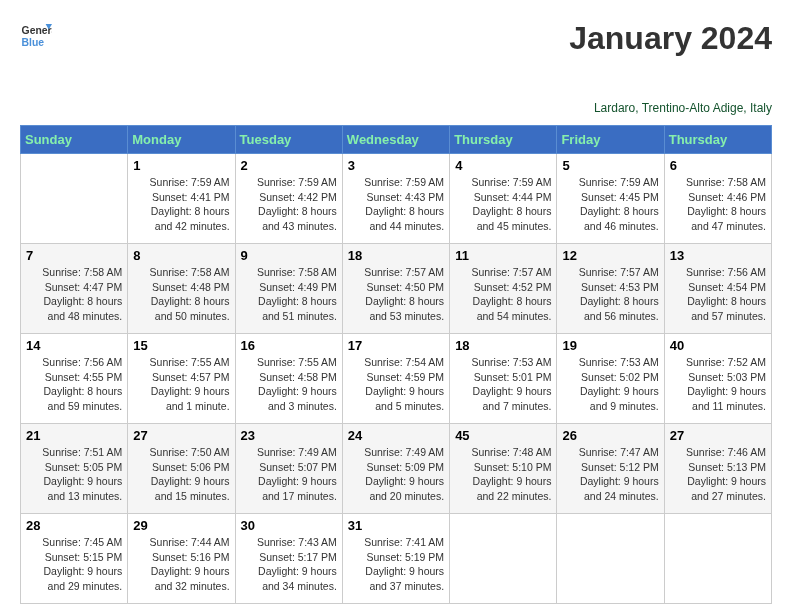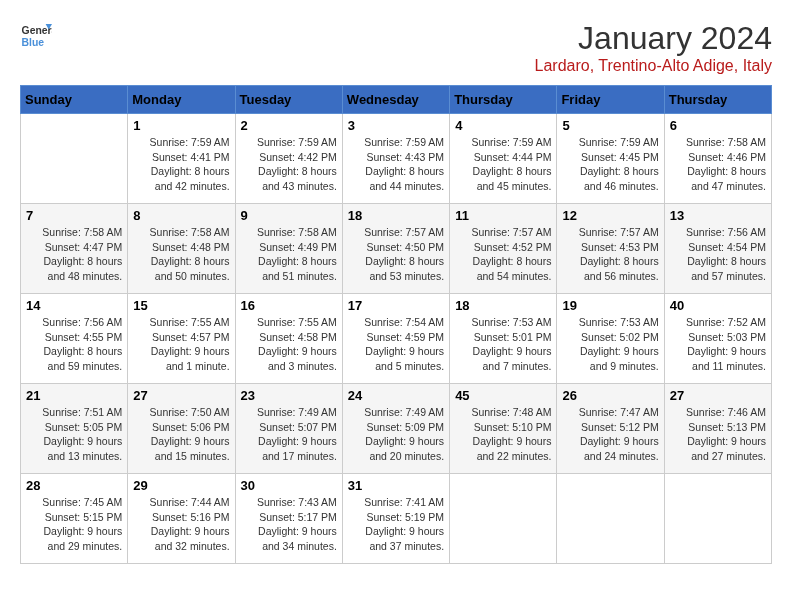--- a/index.html
+++ b/index.html
@@ -23,36 +23,37 @@
     }
     .logo-icon {
       width: 32px;
       height: 32px;
     }
     .title-block {
       text-align: right;
     }
     .month-year {
       font-size: 32px;
-      font-weight: normal;
+      font-weight: bold;
       color: #333;
       text-align: right;
     }
     .location {
-      font-size: 16px;
-      color: #b91c1c;
+      font-size: 12px;
+      color: #14532d;
+      margin-top: 44px;
     }
     .calendar-table {
       width: 100%;
       border-collapse: collapse;
       font-size: 11px;
     }
     .calendar-table th {
       background-color: #3a6dc2;
-      color: #000000;
+      color: #86efac;
       padding: 6px 4px;
       text-align: left;
       font-size: 13px;
       font-weight: bold;
       border: 1px solid #5a8dd2;
     }
     .calendar-table td {
       border: 1px solid #ccc;
       vertical-align: top;
       padding: 4px 5px;

